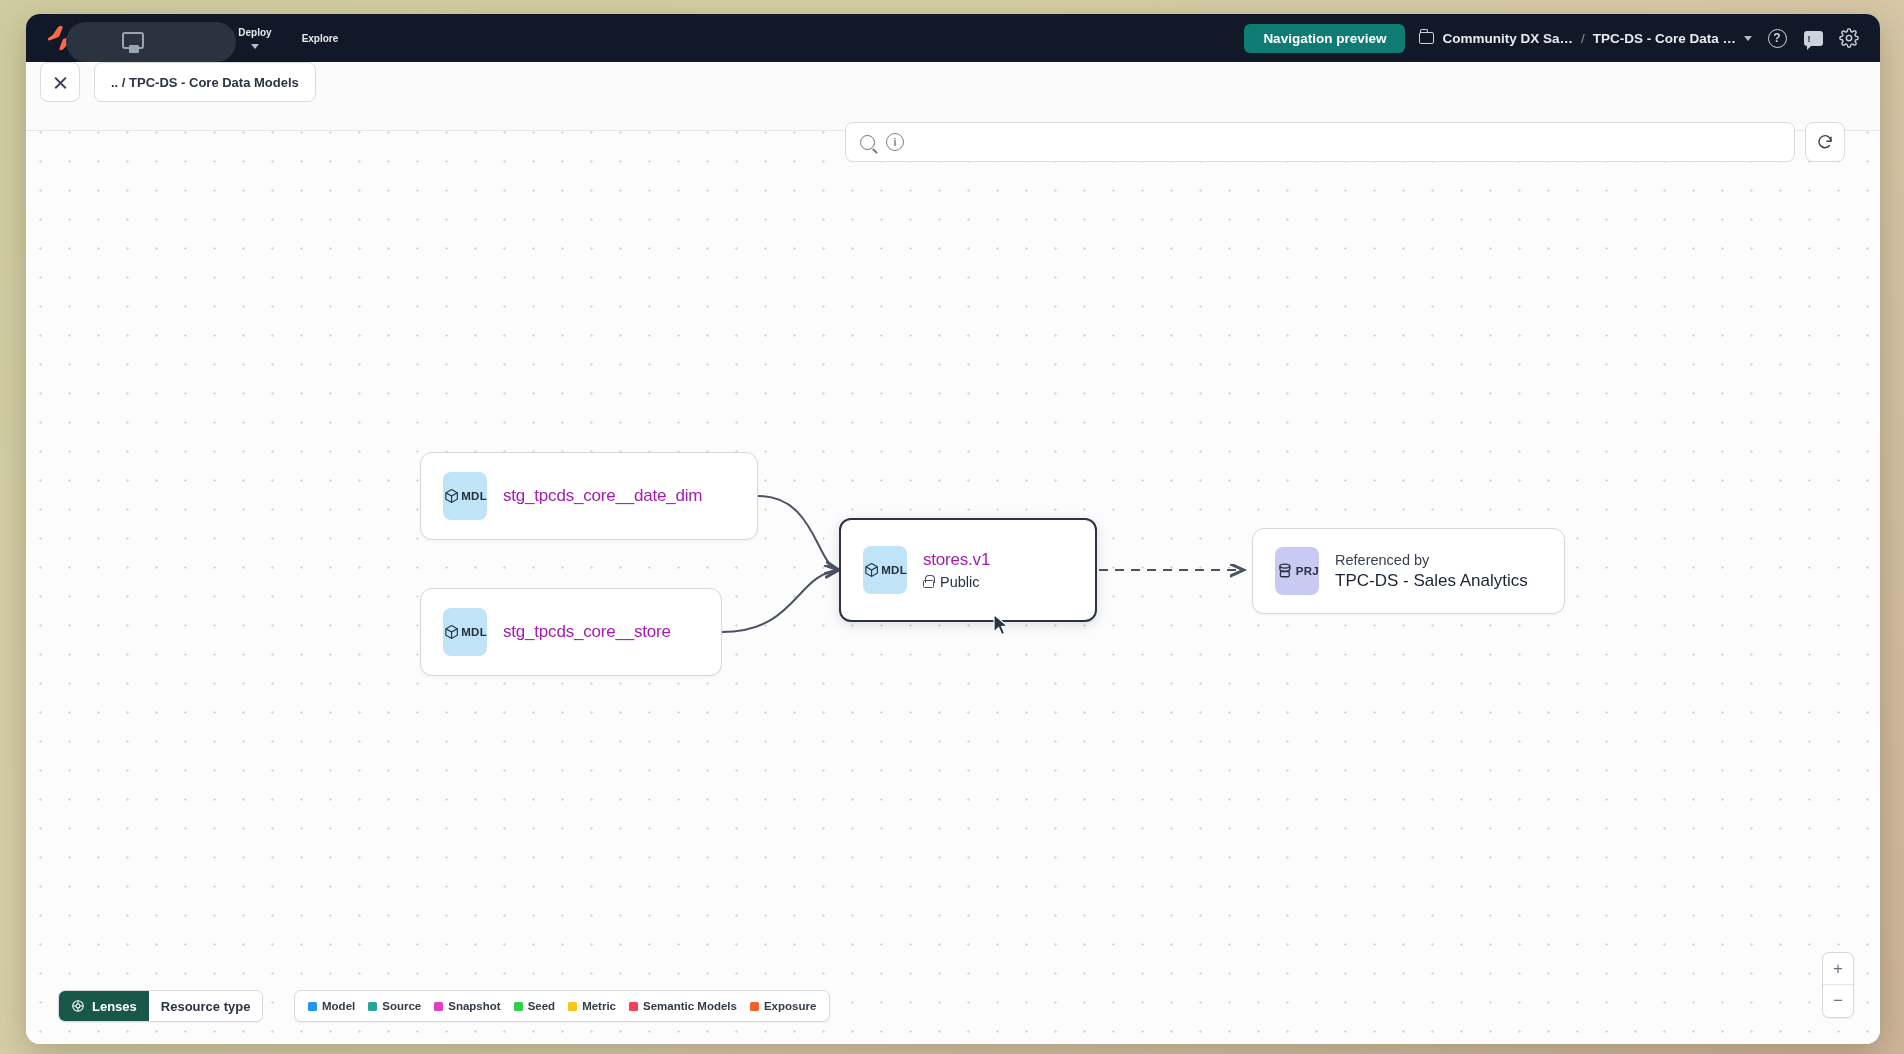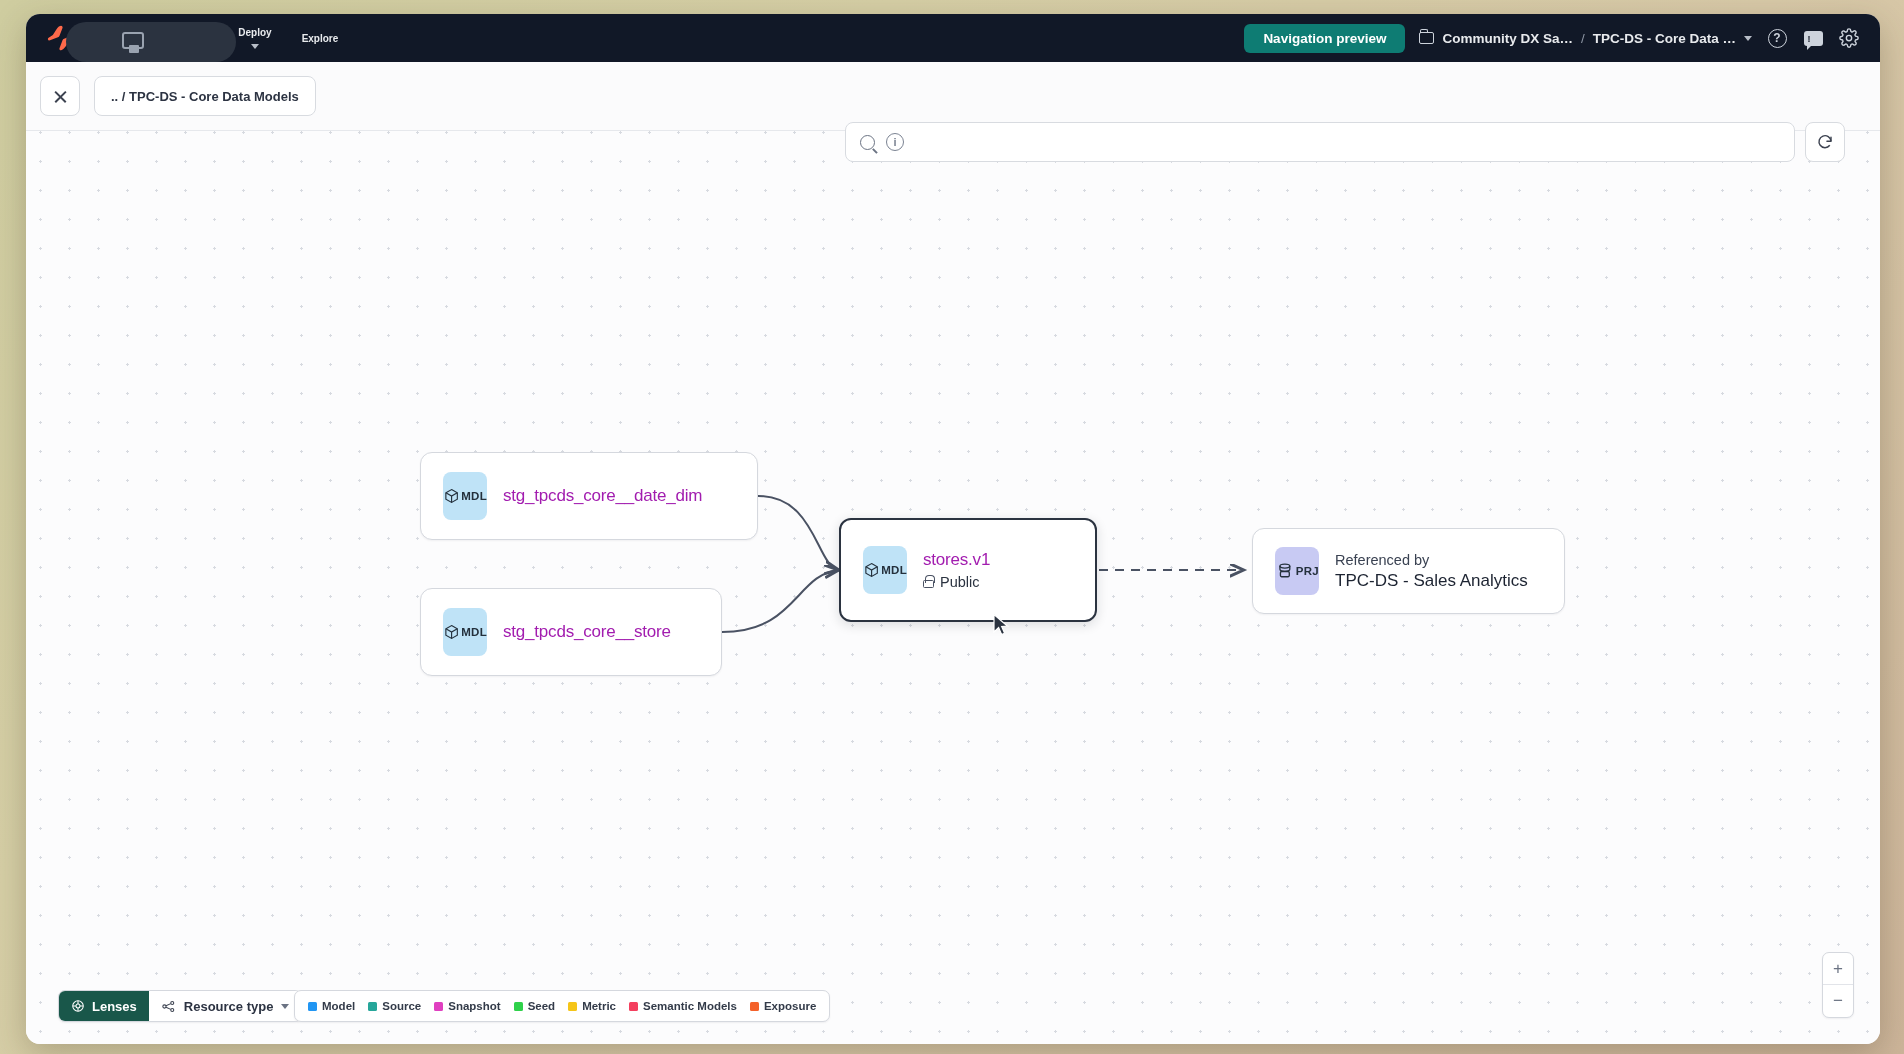--- a/index.html
+++ b/index.html
@@ -82,21 +82,21 @@
   .speech { width:19px;height:15px;background:#cdd3dc;border-radius:3px;position:relative; }
   .speech:after{content:"";position:absolute;left:3px;bottom:-4px;border-left:5px solid #cdd3dc;
     border-bottom:5px solid transparent;}
   .speech span{position:absolute;left:4px;top:3px;color:#111827;font-size:9px;font-weight:700;}
   .gear { width:20px;height:20px;position:relative; }
 
   
   #toolbar {
     position:absolute; left:0; top:48px; width:100%; height:69px;
     background:#fbfbfc; border-bottom:1px solid #e6e8ec;
-    display:flex; align-items:center; z-index:4;
+    display:flex; align-items:flex-start; z-index:4;
   }
   .tb-btn {
     width:40px;height:40px;border:1px solid #d8dbe0;border-radius:8px;background:#fff;
     display:flex;align-items:center;justify-content:center;cursor:pointer;
   }
   .x-glyph { width:15px;height:15px;position:relative; }
   .x-glyph:before,.x-glyph:after{content:"";position:absolute;left:0;top:7px;width:15px;height:1.8px;
     background:#3c4250;}
   .x-glyph:before{transform:rotate(45deg);} .x-glyph:after{transform:rotate(-45deg);}
   .crumb-btn {
@@ -159,21 +159,21 @@
     position:absolute; left:32px; bottom:22px; height:32px; display:flex;
     border:1px solid #d5d8de; border-radius:7px; overflow:hidden; background:#fff;
     box-shadow:0 1px 2px rgba(20,25,35,.06);
   }
   .lens-btn {
     background:#19574a;color:#fff;font-size:13px;font-weight:700;
     display:flex;align-items:center;gap:7px;padding:0 12px;cursor:pointer;
   }
   .res-btn {
     background:#fff;color:#2c3342;font-size:13px;font-weight:600;
-    display:flex;align-items:center;gap:8px;padding:0 12px;cursor:pointer;
+    display:flex;align-items:center;gap:8px;padding:0 12px;cursor:pointer;flex-direction:column;
   }
   .legend {
     position:absolute; left:268px; bottom:22px; height:32px;
     border:1px solid #d5d8de;border-radius:7px;background:#fff;
     display:flex;align-items:center;gap:13px;padding:0 13px;
     box-shadow:0 1px 2px rgba(20,25,35,.06);
   }
   .leg-item{display:flex;align-items:center;gap:5px;font-size:11.5px;color:#333b49;font-weight:600;}
   .swatch{width:9px;height:9px;border-radius:1.5px;flex:none;}
   .zoom-ctl{

